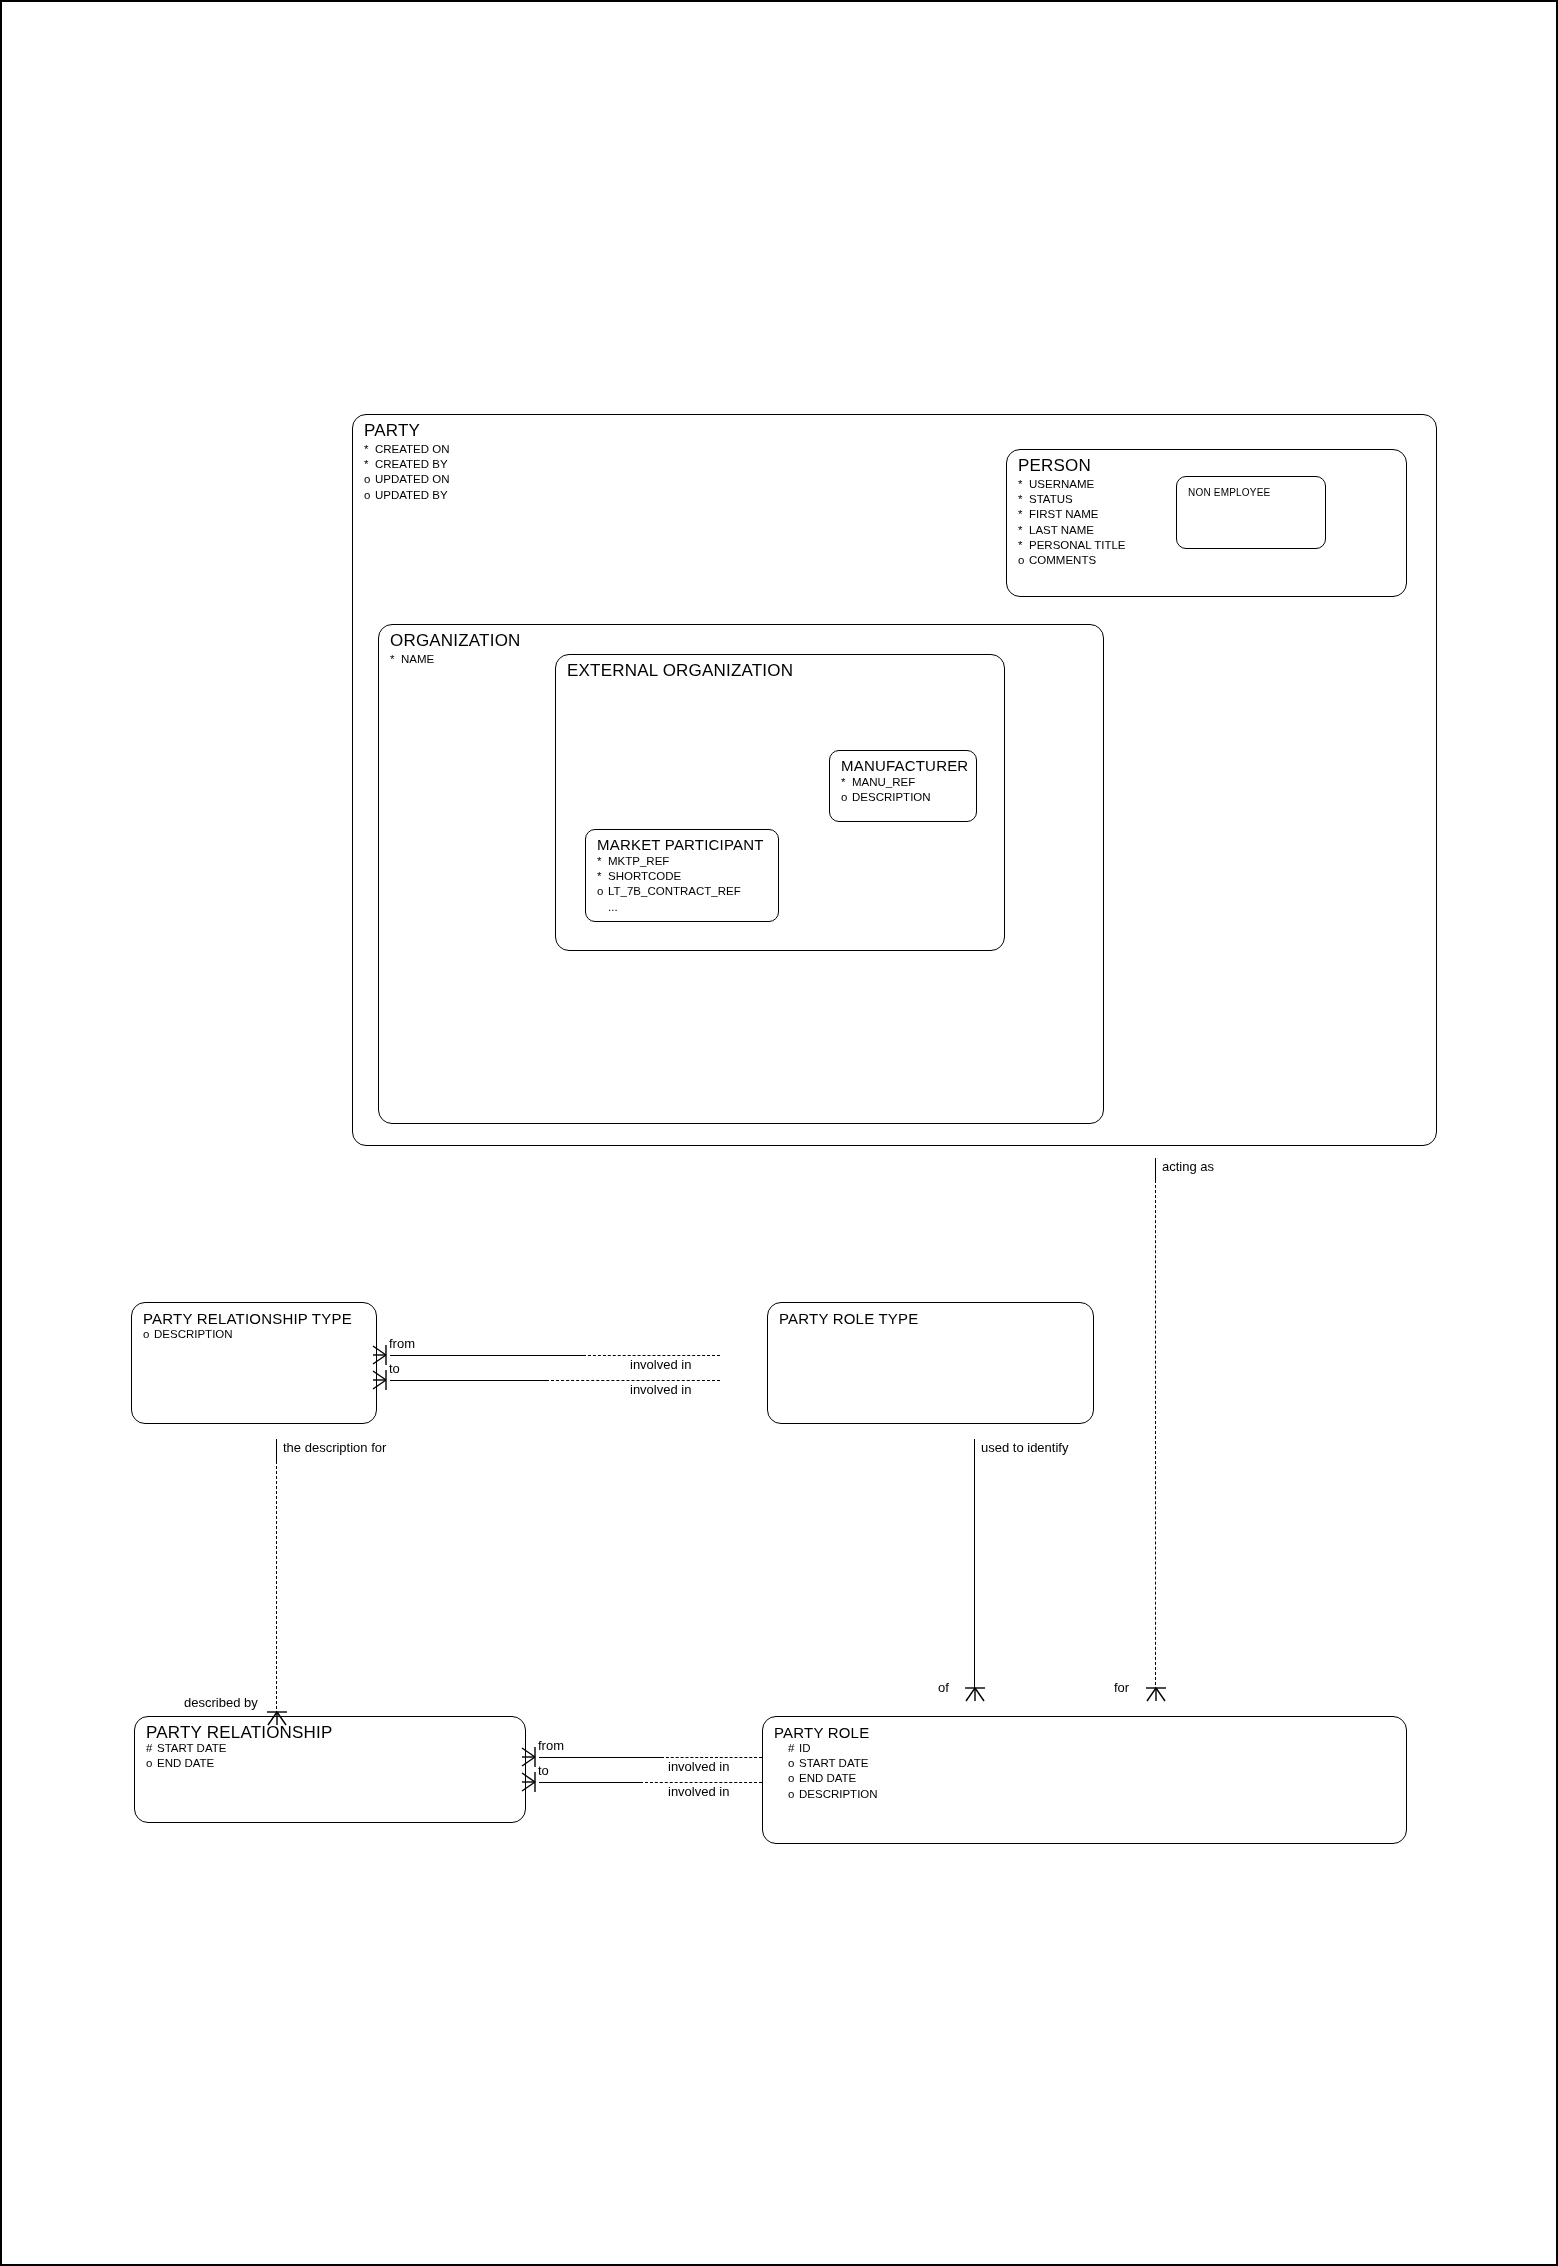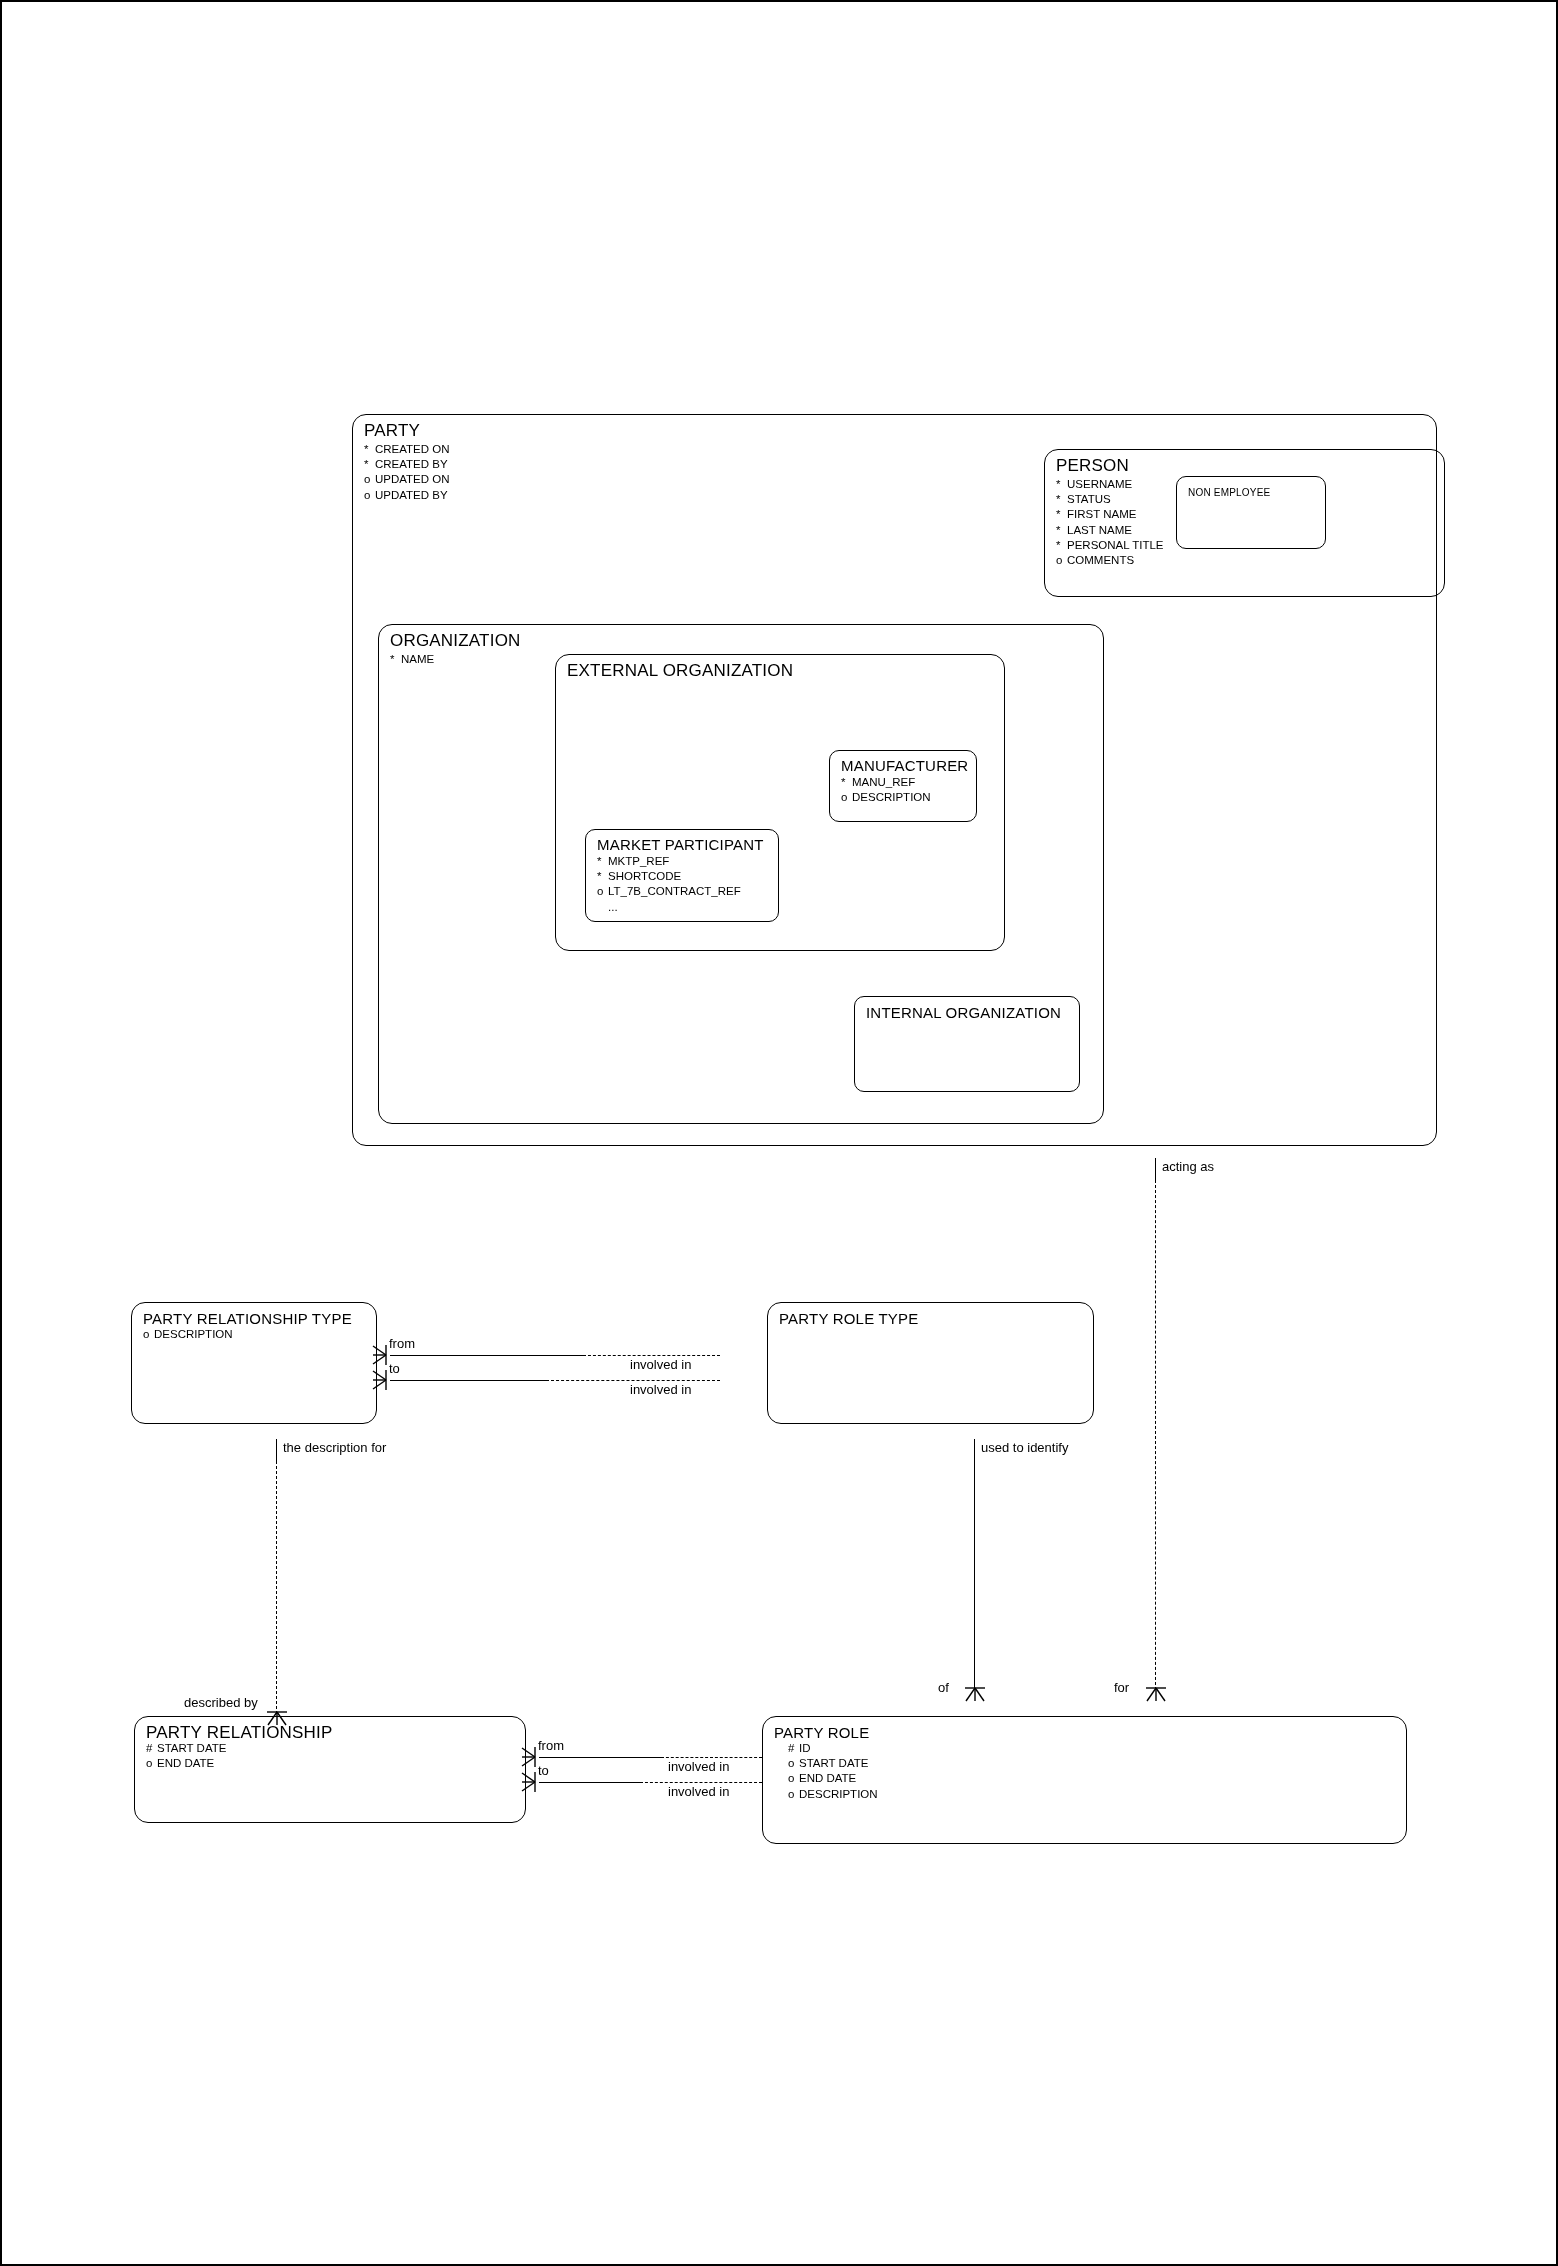--- a/index.html
+++ b/index.html
@@ -101,21 +101,21 @@
   <div class="entity" style="left:350px; top:412px; width:1085px; height:732px;">
     <div class="ename">PARTY</div>
     <div class="attrs">
       <span class="row"><span class="mark">*</span><span>CREATED ON</span></span>
       <span class="row"><span class="mark">*</span><span>CREATED BY</span></span>
       <span class="row"><span class="mark">o</span><span>UPDATED ON</span></span>
       <span class="row"><span class="mark">o</span><span>UPDATED BY</span></span>
     </div>
   </div>
 
-  <div class="entity" style="left:1004px; top:447px; width:401px; height:148px;margin-left:38px;">
+  <div class="entity" style="left:1004px; top:447px; width:401px; height:148px;">
     <div class="ename">PERSON</div>
     <div class="attrs">
       <span class="row"><span class="mark">*</span><span>USERNAME</span></span>
       <span class="row"><span class="mark">*</span><span>STATUS</span></span>
       <span class="row"><span class="mark">*</span><span>FIRST NAME</span></span>
       <span class="row"><span class="mark">*</span><span>LAST NAME</span></span>
       <span class="row"><span class="mark">*</span><span>PERSONAL TITLE</span></span>
       <span class="row"><span class="mark">o</span><span>COMMENTS</span></span>
     </div>
   </div>
@@ -146,23 +146,20 @@
   <div class="entity" style="left:583px; top:827px; width:194px; height:93px; border-radius:10px;">
     <div class="ename" style="font-size:15px; top:5px;">MARKET PARTICIPANT</div>
     <div class="attrs" style="top:24px;">
       <span class="row"><span class="mark">*</span><span>MKTP_REF</span></span>
       <span class="row"><span class="mark">*</span><span>SHORTCODE</span></span>
       <span class="row"><span class="mark">o</span><span>LT_7B_CONTRACT_REF</span></span>
       <span class="row"><span class="mark"></span><span>...</span></span>
     </div>
   </div>
 
-  <div class="entity" style="left:852px; top:994px; width:226px; height:96px; border-radius:10px;">
-    <div class="ename" style="font-size:15px;">INTERNAL ORGANIZATION</div>
-  </div>
 
   <div class="tick-v" style="left:1153px; top:1156px; height:22px;"></div>
   <div class="rel-label" style="left:1160px; top:1157px;">acting as</div>
   <div class="line-v-dash" style="left:1153px; top:1178px; height:510px;"></div>
 
   <div class="crow" style="left:1142px; top:1678px;">
     <svg width="24" height="22" viewBox="0 0 24 22">
       <line x1="2" y1="8" x2="22" y2="8" stroke="#000" stroke-width="1.4"></line>
       <line x1="12" y1="8" x2="3" y2="21" stroke="#000" stroke-width="1.4"></line>
       <line x1="12" y1="8" x2="12" y2="21" stroke="#000" stroke-width="1.4"></line>

